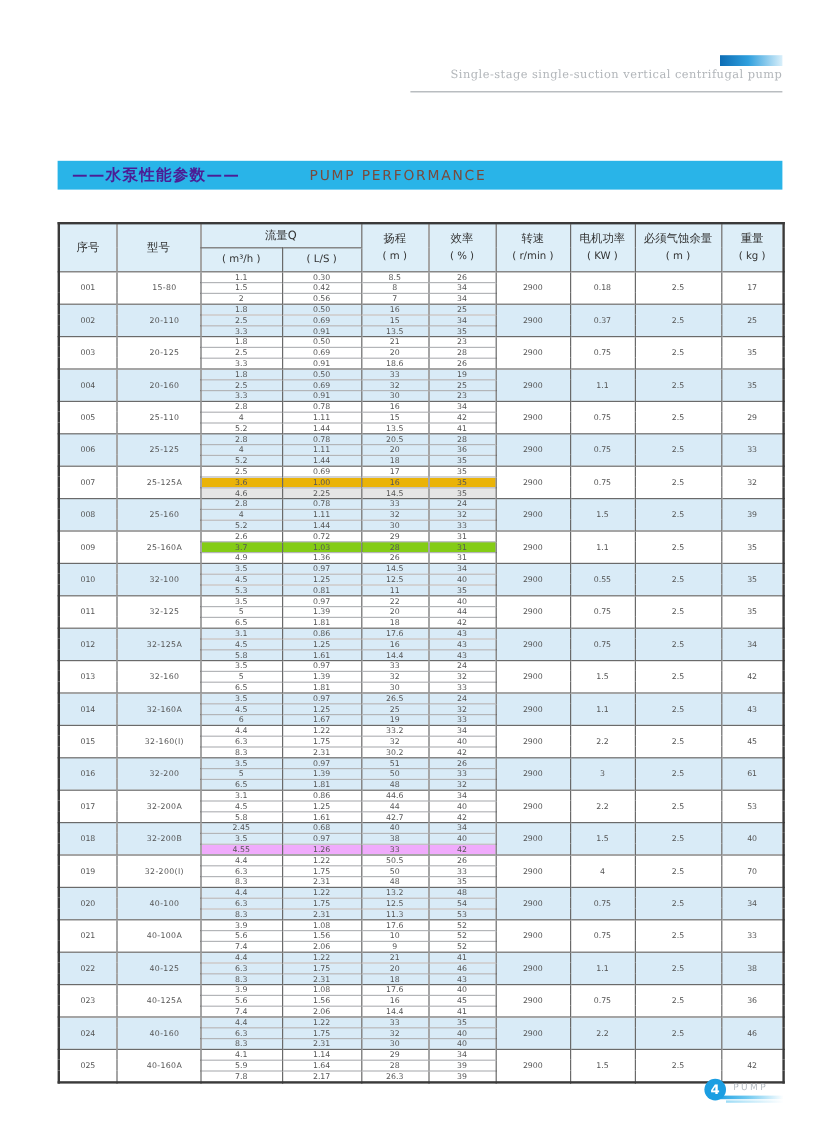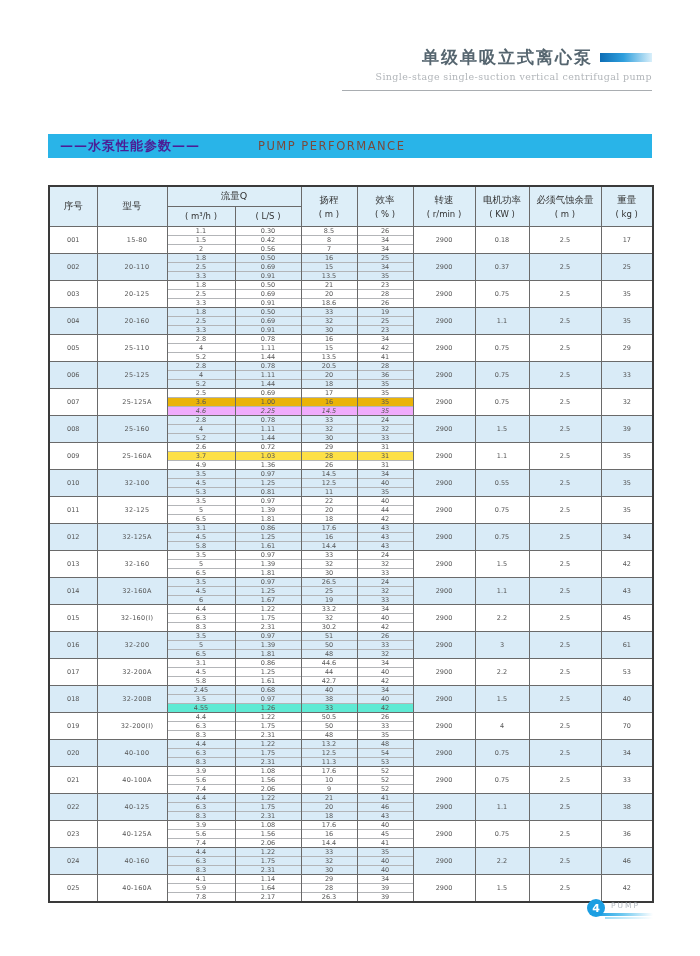--- a/index.html
+++ b/index.html
@@ -75,21 +75,20 @@
   .footer-line2 {
     position:absolute; left:20px; top:19px; width:48px; height:2px;
     background:linear-gradient(90deg,#9edcf6 0%,rgba(255,255,255,0) 100%);
   }
 </style>
 </head>
 <body>
 
 <div class="doc-header">
   <div class="doc-title-row">
-    <span class="doc-title-cn">单级单吸立式离心泵</span>
     <span class="doc-title-bar"></span>
   </div>
   <div class="doc-subtitle">Single-stage single-suction vertical centrifugal pump</div>
 </div>
 
 <div class="banner" id="banner" style="background: rgb(41, 180, 232);">
   <span class="banner-cn" id="banner-cn" style="color: #4c1d95;">——水泵性能参数——</span>
   <span class="banner-en" id="banner-en" style="color: rgb(122, 74, 60);">PUMP PERFORMANCE</span>
 </div>
 
@@ -296,21 +295,21 @@
           <td class="main" rowspan="3">0.75</td>
           <td class="main" rowspan="3">2.5</td>
           <td class="main" rowspan="3">32</td>
         </tr>
         <tr class="sub s2" style="background: #eab308;">
           <td class="inner">3.6</td>
           <td class="inner">1.00</td>
           <td class="inner">16</td>
           <td class="inner">35</td>
         </tr>
-        <tr class="sub s3" style="background: #f0abfc; font-style: italic;">
+        <tr class="sub s3" style="background: #e5e5e5;">
           <td class="inner">4.6</td>
           <td class="inner">2.25</td>
           <td class="inner">14.5</td>
           <td class="inner">35</td>
         </tr>
         <tr class="sub s1" style="background: rgb(217, 235, 247);">
           <td class="main" rowspan="3">008</td>
           <td class="main model" rowspan="3">25-160</td>
           <td class="inner">2.8</td>
           <td class="inner">0.78</td>
@@ -338,21 +337,21 @@
           <td class="main model" rowspan="3">25-160A</td>
           <td class="inner">2.6</td>
           <td class="inner">0.72</td>
           <td class="inner">29</td>
           <td class="inner">31</td>
           <td class="main" rowspan="3">2900</td>
           <td class="main" rowspan="3">1.1</td>
           <td class="main" rowspan="3">2.5</td>
           <td class="main" rowspan="3">35</td>
         </tr>
-        <tr class="sub s2" style="background: #fde047;">
+        <tr class="sub s2" style="background: #84cc16;">
           <td class="inner">3.7</td>
           <td class="inner">1.03</td>
           <td class="inner">28</td>
           <td class="inner">31</td>
         </tr>
         <tr class="sub s3" style="background: rgb(255, 255, 255);">
           <td class="inner">4.9</td>
           <td class="inner">1.36</td>
           <td class="inner">26</td>
           <td class="inner">31</td>
@@ -560,21 +559,21 @@
           <td class="main" rowspan="3">1.5</td>
           <td class="main" rowspan="3">2.5</td>
           <td class="main" rowspan="3">40</td>
         </tr>
         <tr class="sub s2" style="background: rgb(217, 235, 247);">
           <td class="inner">3.5</td>
           <td class="inner">0.97</td>
           <td class="inner">38</td>
           <td class="inner">40</td>
         </tr>
-        <tr class="sub s3" style="background: #5eead4;">
+        <tr class="sub s3" style="background: #f0abfc;">
           <td class="inner">4.55</td>
           <td class="inner">1.26</td>
           <td class="inner">33</td>
           <td class="inner">42</td>
         </tr>
         <tr class="sub s1" style="background: rgb(255, 255, 255);">
           <td class="main" rowspan="3">019</td>
           <td class="main model" rowspan="3">32-200(I)</td>
           <td class="inner">4.4</td>
           <td class="inner">1.22</td>

